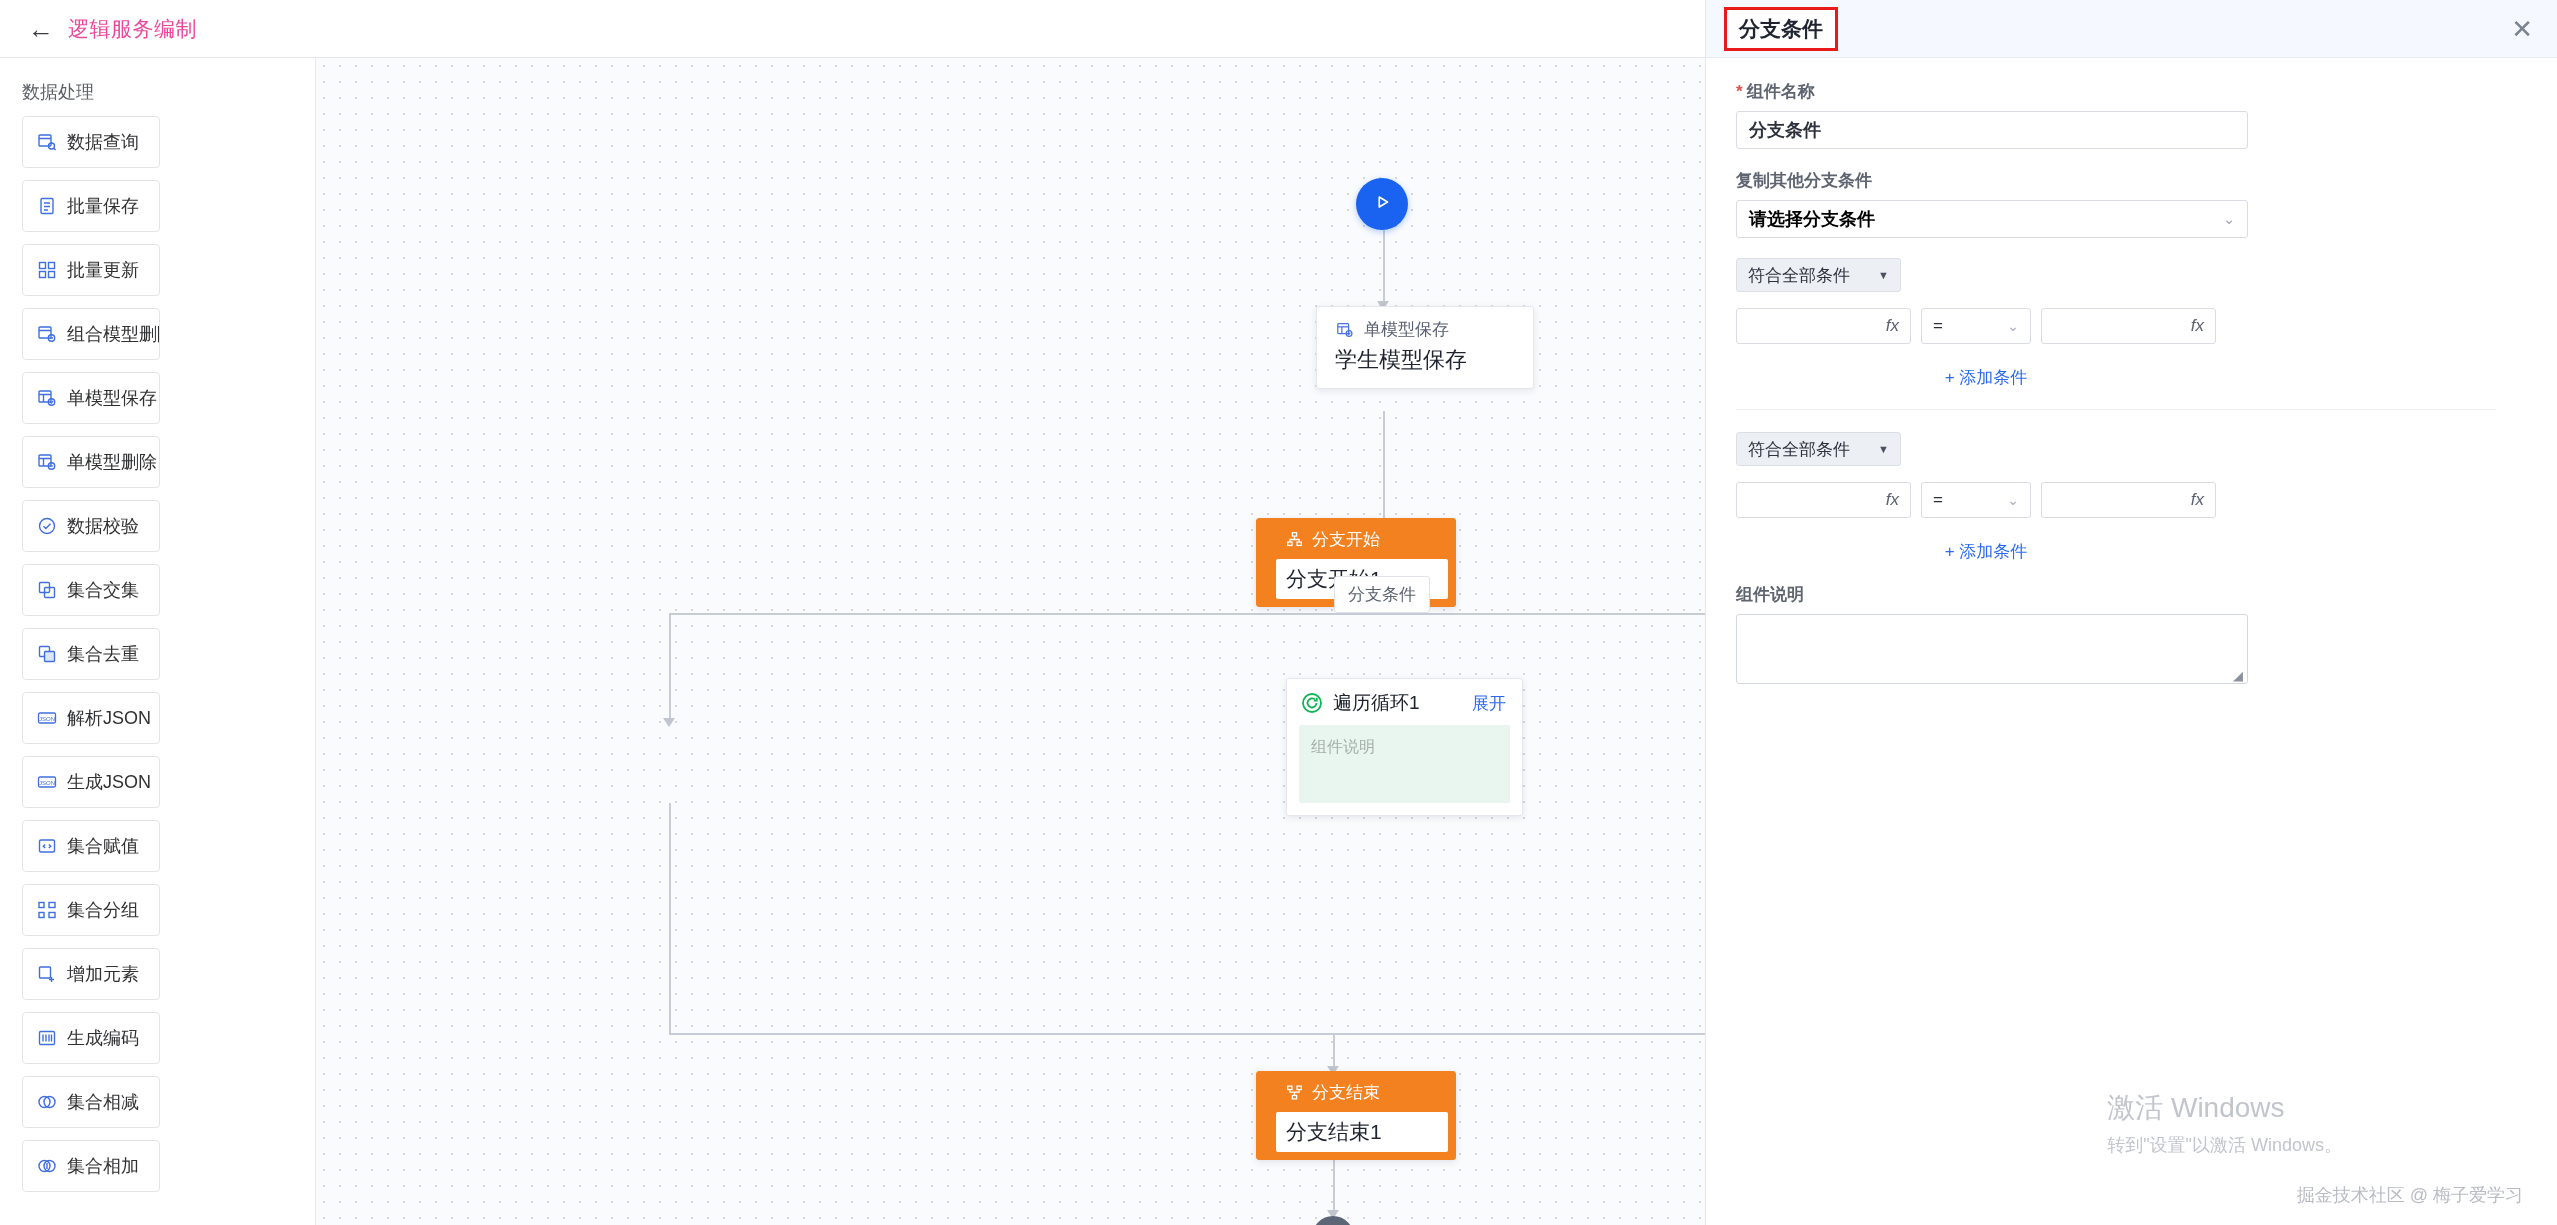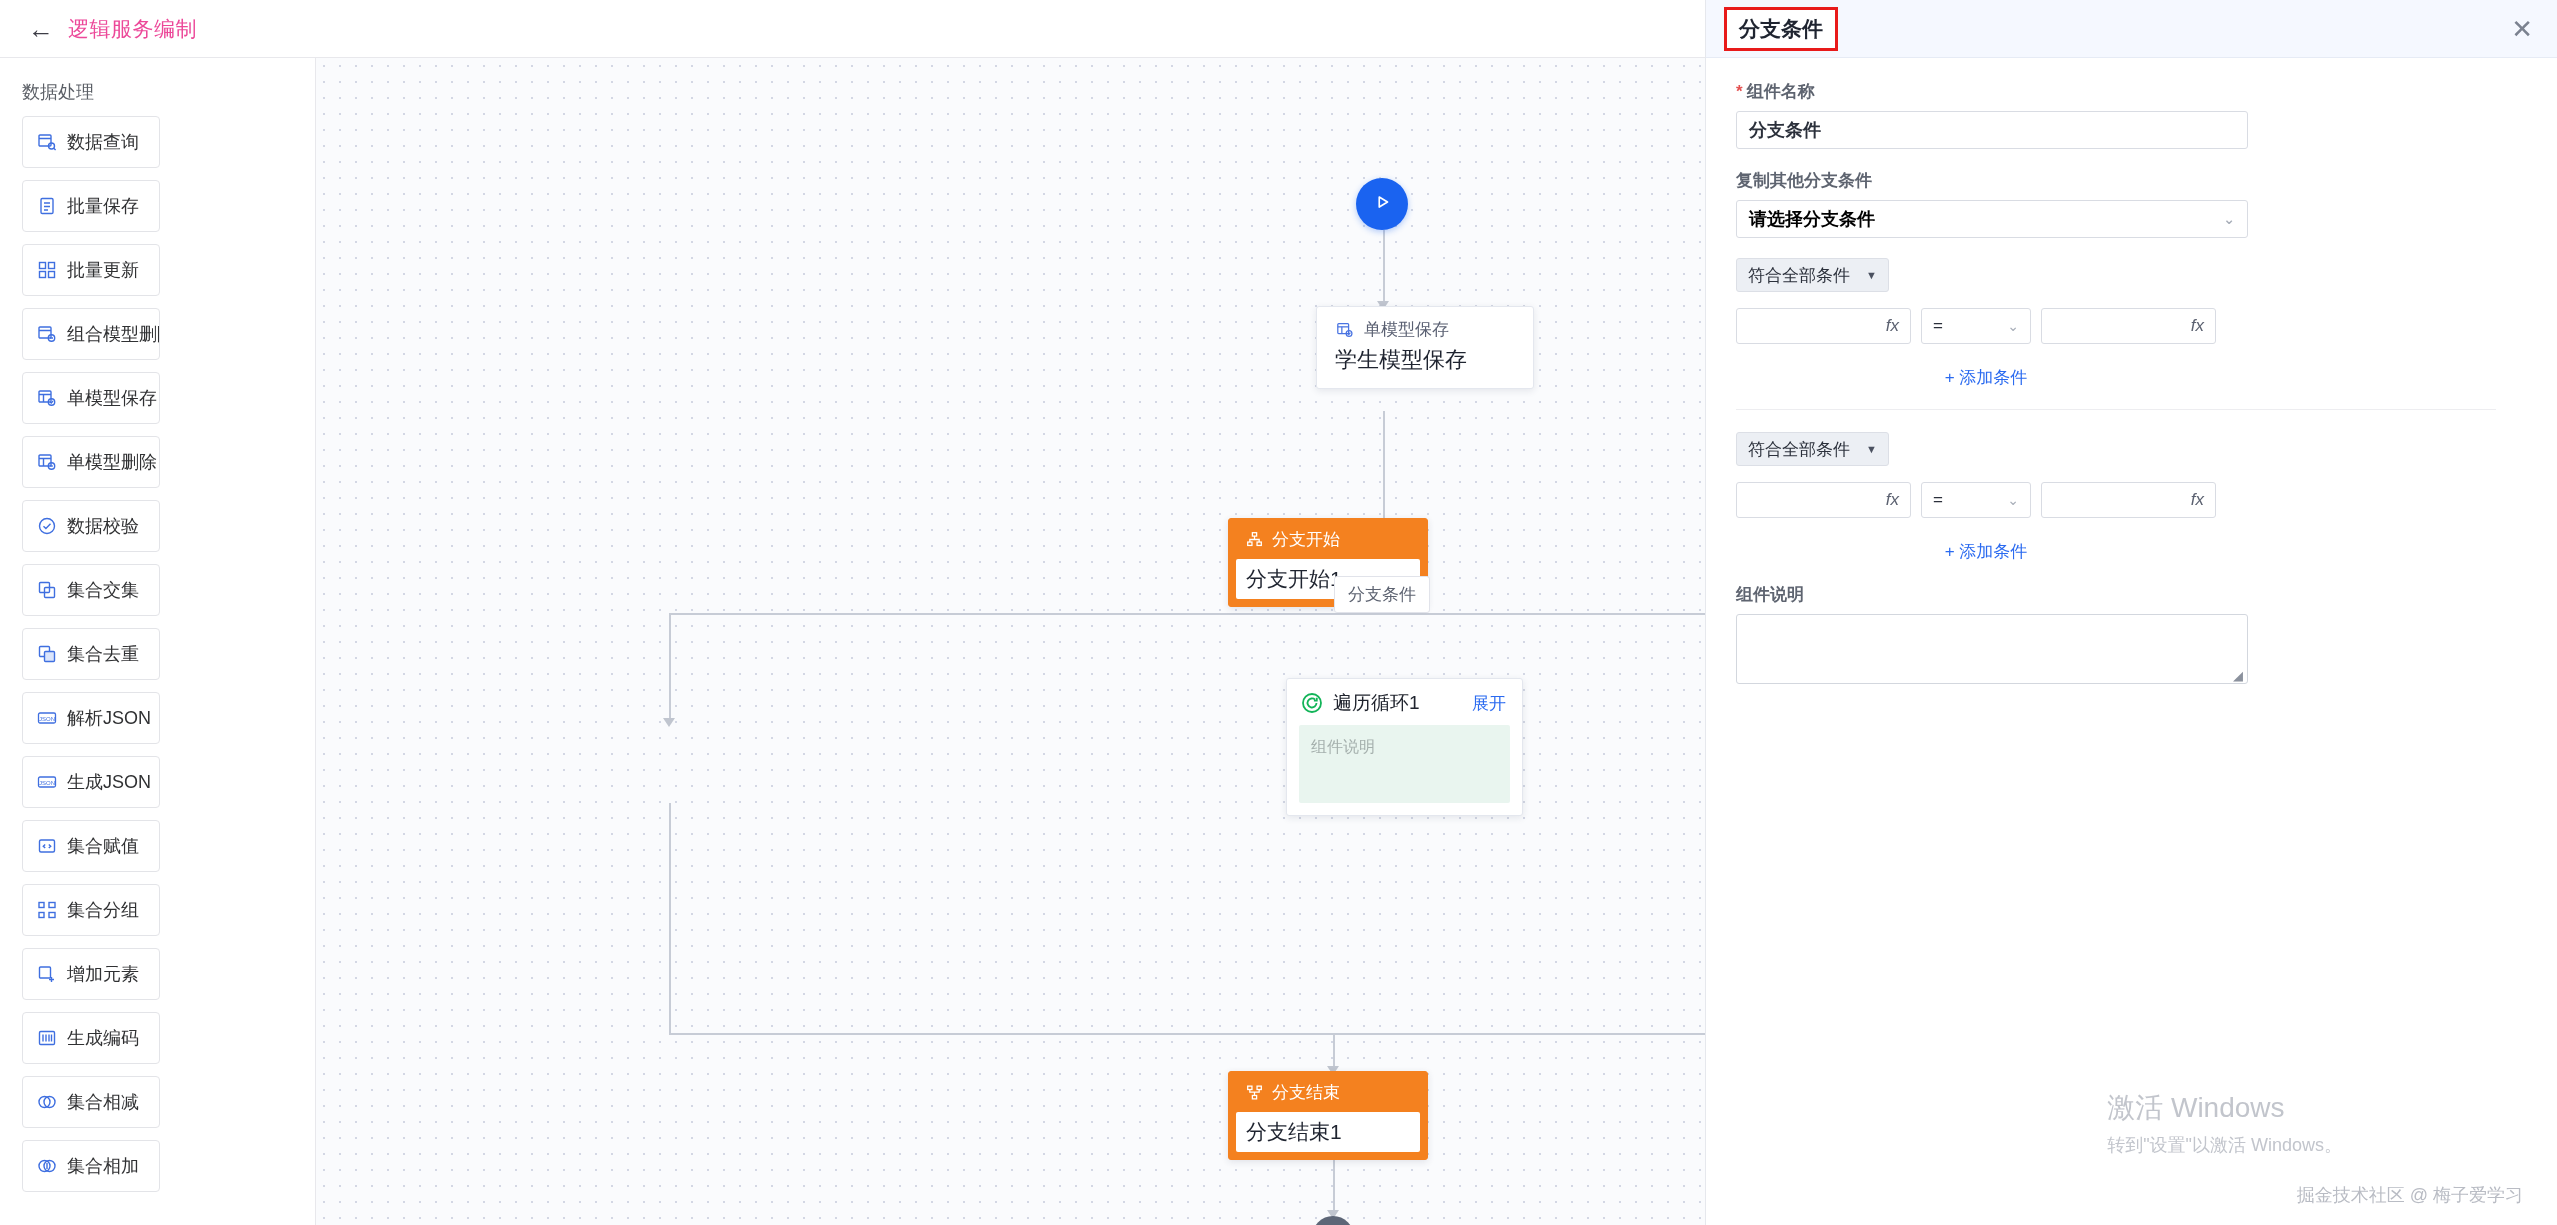--- a/index.html
+++ b/index.html
@@ -89,22 +89,22 @@
   }
   .node-head {
     display: flex; align-items: center; gap: 9px; padding: 11px 14px 0 18px;
     font-size: 17px; color: #5a6072;
   }
   .node-head .nico { width: 20px; height: 20px; display: flex; align-items: center; justify-content: center; color: #4a74e2; }
   .node-head .nico svg { width: 18px; height: 18px; display: block; }
   .node-title { padding: 4px 14px 13px 18px; font-size: 22px; color: #1f2430; }
 
   .node-branch {
-    position: absolute; background: #f4811f; border-radius: 3px; padding: 0 0 7px 0;
-    box-shadow: 0 2px 7px rgba(40,50,80,.12); cursor: pointer; border: 1px solid #f4811f;
+    position: absolute; background: #f4811f; border-radius: 3px; padding: 0 0 7px 12px;
+    box-shadow: 0 2px 7px rgba(40,50,80,.12); cursor: pointer; border: 1px solid #f4811f; margin-left: 28px;
   }
   .node-branch .bhead {
     display: flex; align-items: center; gap: 8px; padding: 9px 14px 8px 16px;
     font-size: 17px; color: #fff;
   }
   .node-branch .bhead .nico { width: 19px; height: 19px; color: #fff; display: flex; align-items: center; justify-content: center; }
   .node-branch .bhead .nico svg { width: 17px; height: 17px; display: block; }
   .node-branch .binner {
     margin: 0 7px; background: #fff; border-radius: 2px; padding: 6px 10px;
     font-size: 21px; color: #1f2430;
@@ -161,21 +161,21 @@
   }
   .input.placeholder { color: #000000; }
   .select-box {
     width: 512px; height: 38px; border: 1px solid #d9dce3; border-radius: 3px;
     padding: 0 12px; font-size: 18px; display: flex; align-items: center;
     justify-content: space-between; background: #fff; cursor: pointer;
   }
   .chev { color: #a8aeb9; font-size: 14px; }
 
   .logic-select {
-    display: inline-flex; align-items: center; gap: 16px; height: 34px;
+    display: inline-flex; align-items: center; gap: 28px; height: 34px;
     background: #eceff4; border: 1px solid #dcdfe6; border-radius: 3px;
     padding: 0 11px; font-size: 17px; color: #2b303b; cursor: pointer;
   }
   .logic-select .caret { font-size: 11px; color: #4b5160; }
 
   .cond-row { display: flex; align-items: center; gap: 10px; margin-top: 16px; }
   .cond-input {
     width: 175px; height: 36px; border: 1px solid #d9dce3; border-radius: 3px;
     background: #fff; display: flex; align-items: center; justify-content: flex-end;
     padding: 0 11px; font-size: 17px; color: #5b6170; font-style: italic;

